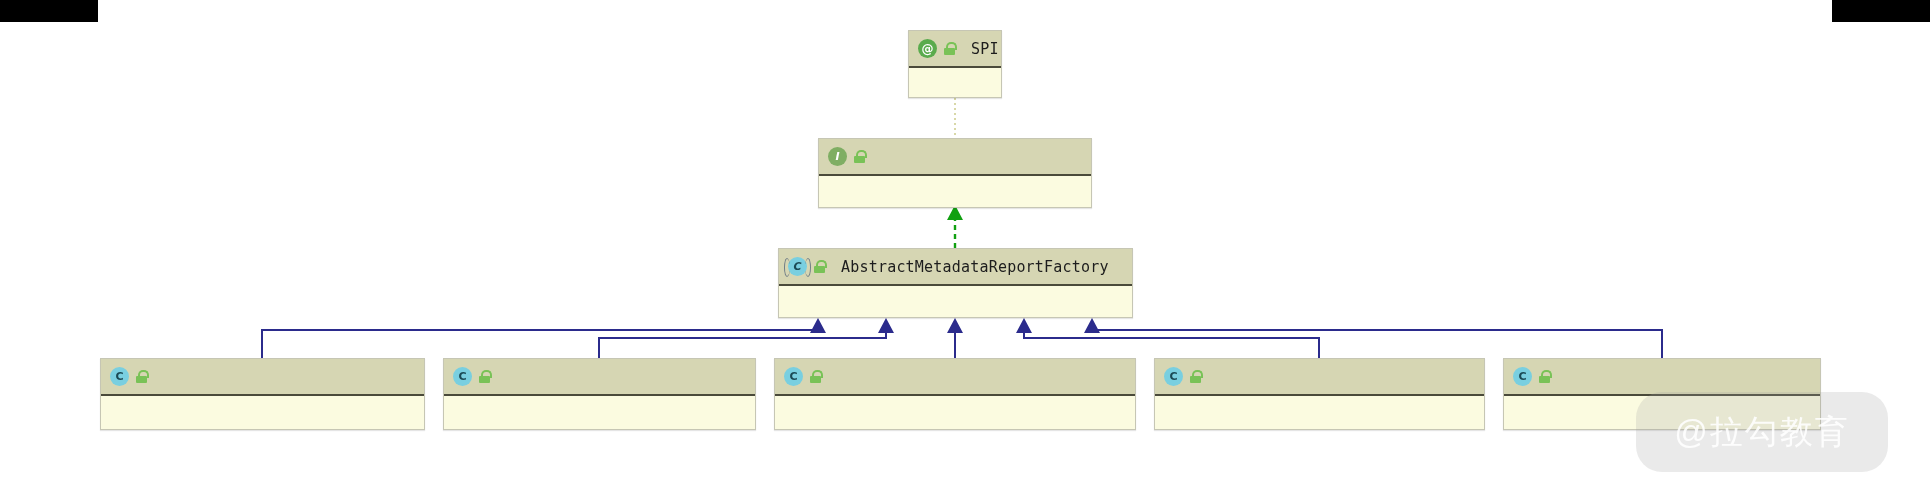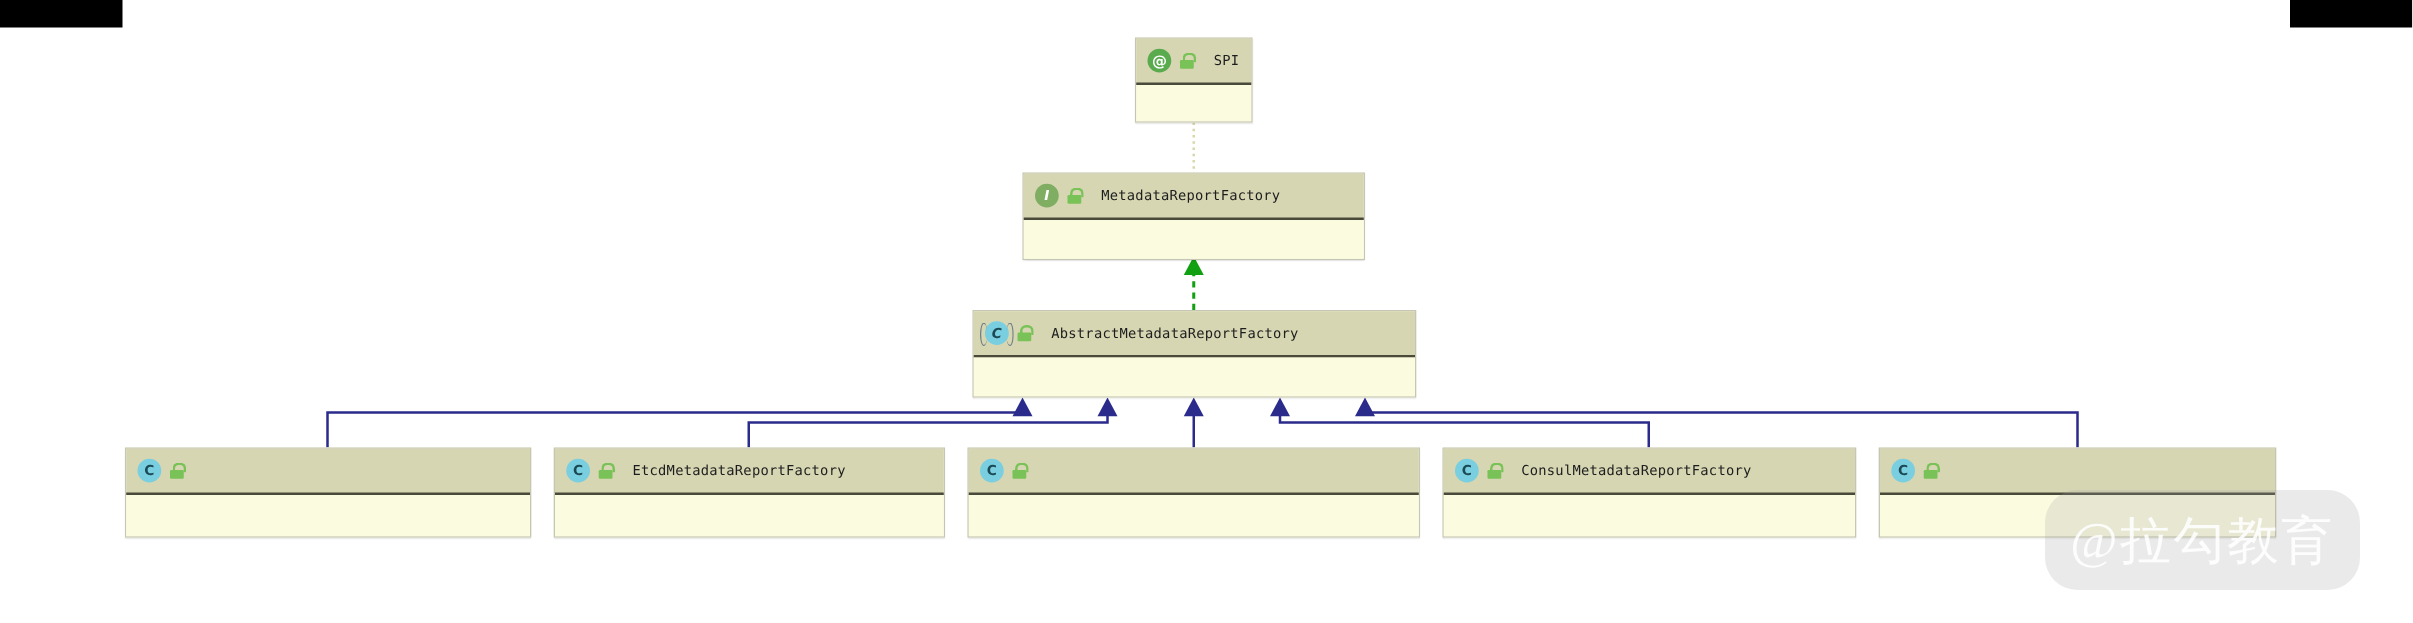--- a/index.html
+++ b/index.html
@@ -44,21 +44,21 @@
     border-bottom: 2px solid #4a4a3a;
     padding-left: 9px;
     white-space: nowrap;
     overflow: hidden;
   }
   .uml-body {
     box-sizing: border-box;
     background: #fbfbe0;
   }
   .uml-title {
-    font-size: 11px;
+    font-size: 15px;
     color: #1d1d1d;
     letter-spacing: 0.2px;
     margin-left: 16px;
     font-family: "DejaVu Sans Mono", "Liberation Mono", monospace;
   }
 
   
   .icon-badge {
     position: relative;
     display: inline-flex;
@@ -125,22 +125,22 @@
 
   
   .watermark {
     position: absolute;
     display: flex;
     align-items: center;
     justify-content: center;
     background: rgba(160,160,160,0.22);
     border-radius: 26px;
     color: rgba(255,255,255,0.88);
-    font-size: 41px;
-    font-family: Liberation Serif, serif;
+    font-size: 33px;
+    font-family: Liberation Sans, sans-serif;
     letter-spacing: 2px;
     user-select: none;
   }
 </style>
 </head>
 <body>
 
 <div id="canvas">
 
   <div class="black-bar left"></div>
@@ -187,21 +187,20 @@
     <div class="uml-body" style="height:29px;"></div>
   </div>
 
   <div class="uml-node" style="left:818px; top:138px; width:274px; height:70px;">
     <div class="uml-header">
       <span class="icon-badge interface">I</span>
       <span class="lock-icon">
         <span class="shackle"></span>
           <span class="body"></span>
       </span>
-      <span class="uml-title">MetadataReportFactory</span>
     </div>
     <div class="uml-body" style="height:31px;"></div>
   </div>
 
   <div class="uml-node" style="left:778px; top:248px; width:355px; height:70px;">
     <div class="uml-header">
       <span class="icon-badge abstract">C</span>
       <span class="lock-icon">
         <span class="shackle"></span>
           <span class="body"></span>
@@ -222,21 +221,20 @@
     <div class="uml-body" style="height:33px;"></div>
   </div>
 
   <div class="uml-node" style="left:443px; top:358px; width:313px; height:72px;">
     <div class="uml-header">
       <span class="icon-badge class">C</span>
       <span class="lock-icon">
         <span class="shackle"></span>
           <span class="body"></span>
       </span>
-      <span class="uml-title">EtcdMetadataReportFactory</span>
     </div>
     <div class="uml-body" style="height:33px;"></div>
   </div>
 
   <div class="uml-node" style="left:774px; top:358px; width:362px; height:72px;">
     <div class="uml-header">
       <span class="icon-badge class">C</span>
       <span class="lock-icon">
         <span class="shackle"></span>
           <span class="body"></span>
@@ -245,21 +243,20 @@
     <div class="uml-body" style="height:33px;"></div>
   </div>
 
   <div class="uml-node" style="left:1154px; top:358px; width:331px; height:72px;">
     <div class="uml-header">
       <span class="icon-badge class">C</span>
       <span class="lock-icon">
         <span class="shackle"></span>
           <span class="body"></span>
       </span>
-      <span class="uml-title">ConsulMetadataReportFactory</span>
     </div>
     <div class="uml-body" style="height:33px;"></div>
   </div>
 
   <div class="uml-node" style="left:1503px; top:358px; width:318px; height:72px;">
     <div class="uml-header">
       <span class="icon-badge class">C</span>
       <span class="lock-icon">
         <span class="shackle"></span>
           <span class="body"></span>

